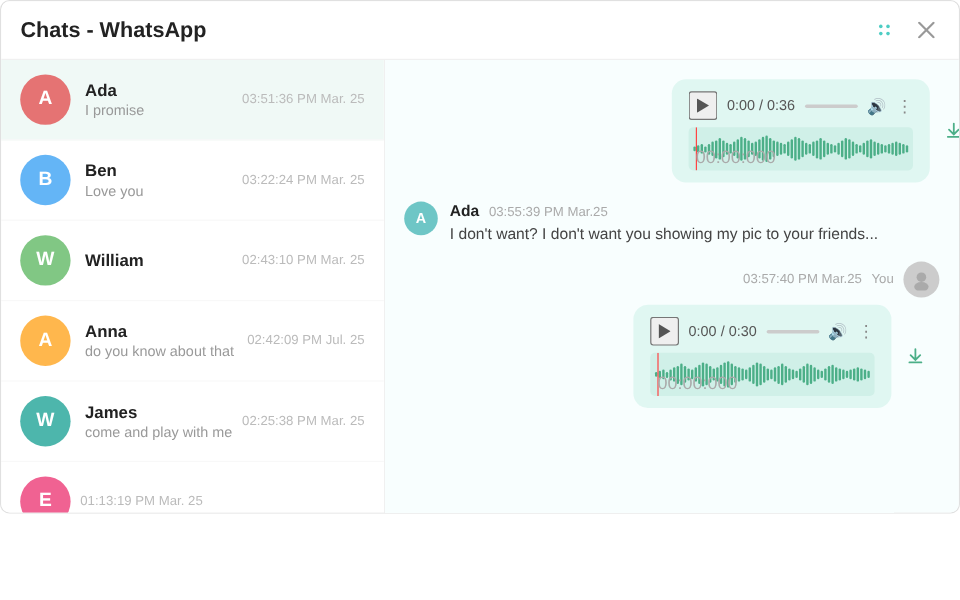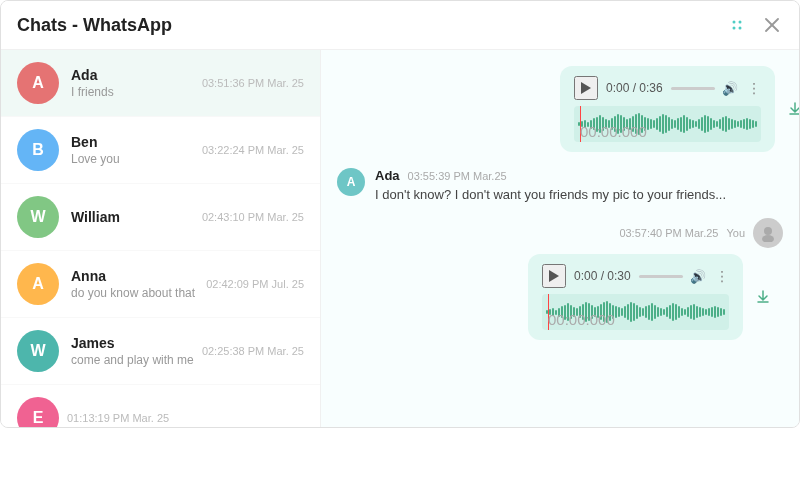--- a/index.html
+++ b/index.html
@@ -300,21 +300,21 @@
     </div>
   </div>
 
   <div class="main-area">
 
     <div class="chat-list" id="chat-list-container">
         <div class="chat-item active">
       <div class="avatar" style="background:#e57373">A</div>
       <div class="chat-info">
         <div class="chat-name">Ada</div>
-        <div class="chat-preview">I friends</div>
+        <div class="chat-preview">I promise</div>
       </div>
       <div class="chat-time">03:51:36 PM Mar. 25</div>
     </div>
         <div class="chat-item">
       <div class="avatar" style="background:#64b5f6">B</div>
       <div class="chat-info">
         <div class="chat-name">Ben</div>
         <div class="chat-preview">Love you</div>
       </div>
       <div class="chat-time">03:22:24 PM Mar. 25</div>
@@ -443,21 +443,21 @@
 
       <div class="message-row">
         <div class="message-avatar" style="background:#6ec6c6;">
           <span>A</span>
         </div>
         <div class="message-content">
           <div class="message-header">
             <span class="message-sender">Ada</span>
             <span class="message-ts">03:55:39 PM Mar.25</span>
           </div>
-          <div class="message-text">I don't know? I don't want you friends my pic to your friends...</div>
+          <div class="message-text">I don't want? I don't want you showing my pic to your friends...</div>
         </div>
       </div>
 
       <div>
         <div class="outgoing-ts-label">
           <span>03:57:40 PM Mar.25</span>
           <span>You</span>
           <div class="user-avatar-small">
             <svg width="18" height="18" viewBox="0 0 18 18" fill="none">
               <circle cx="9" cy="7" r="4" fill="#aaa"></circle>

